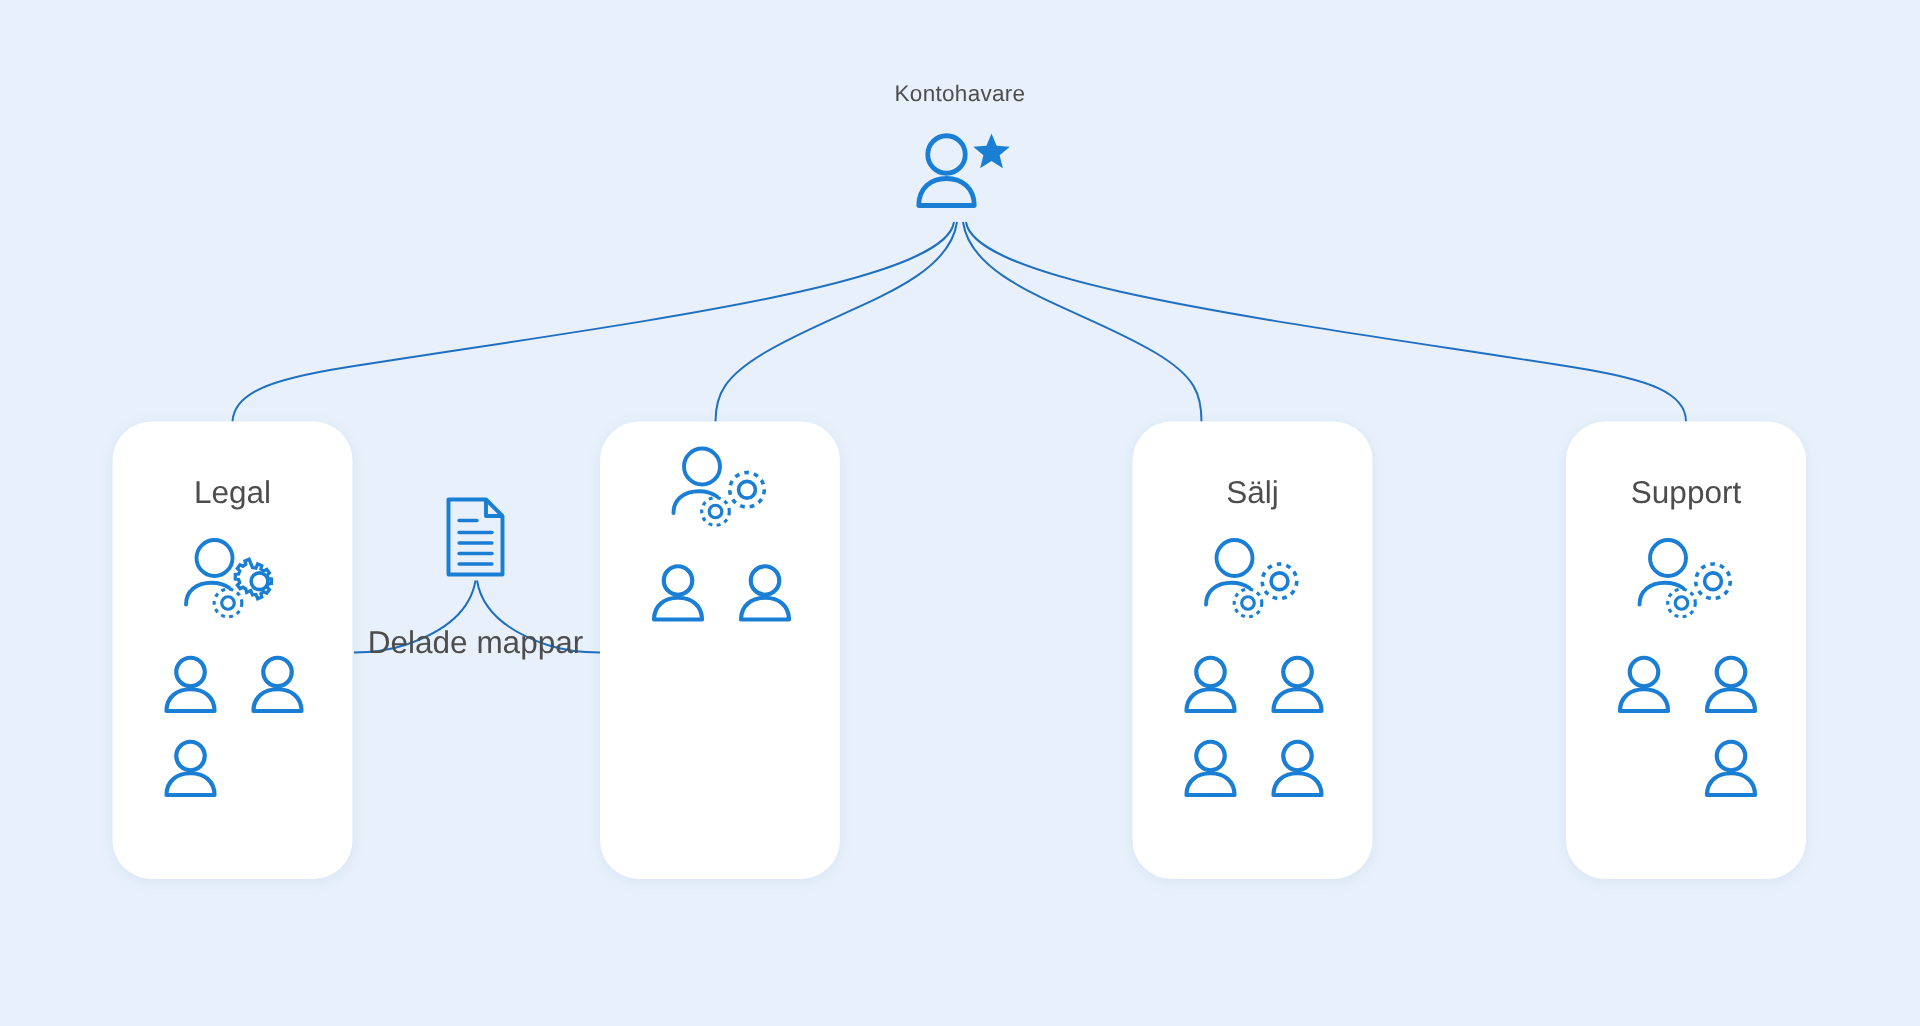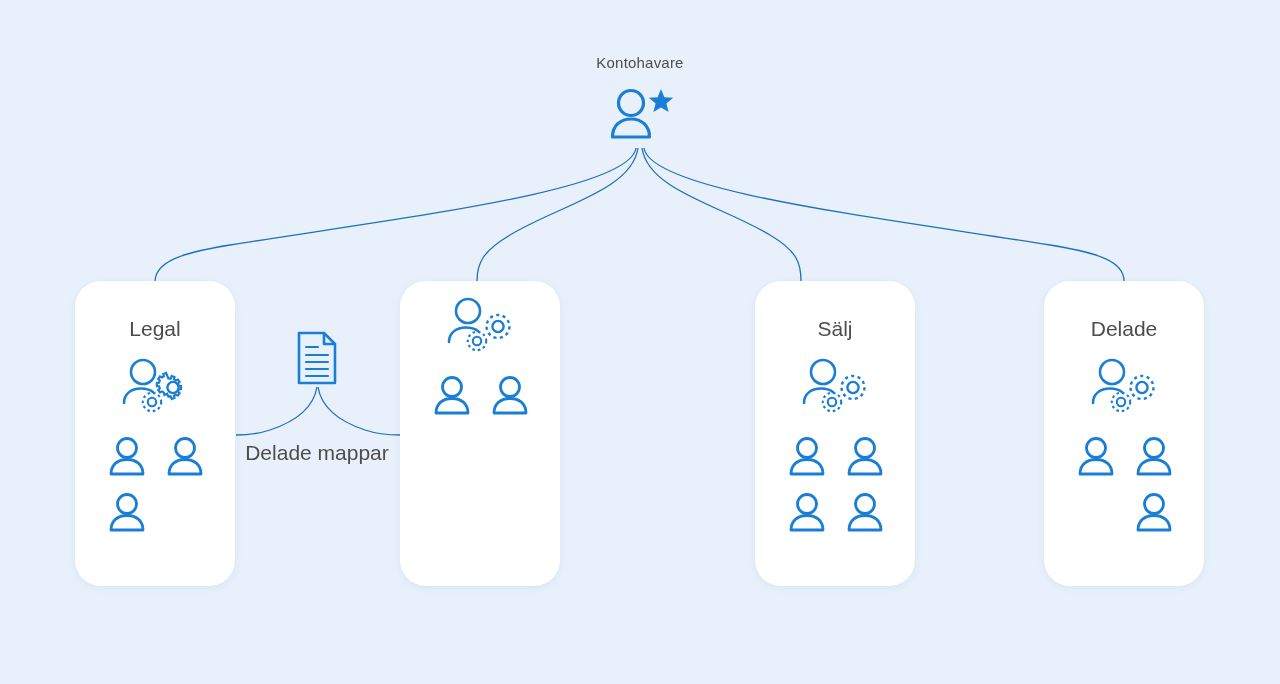--- a/index.html
+++ b/index.html
@@ -94,21 +94,21 @@
     left: 237px;
     top: 330px;
     width: 160px;
     text-align: center;
   }
   .shared-icon {
     display: flex;
     justify-content: center;
   }
   .shared-label {
-    margin-top: 52px;
+    margin-top: 28px;
     font-size: 21px;
     color: #4d4d4d;
     line-height: 29px;
     font-weight: 400;
   }
   svg { display: block; }
 </style>
 </head>
 <body style="background: rgb(232, 241, 251);">
 
@@ -247,21 +247,21 @@
       <div class="user-slot">
         <svg width="44" height="44" viewBox="0 0 44 44">
           <circle cx="22" cy="14" r="9.5" stroke="#1a7fd4" stroke-width="2.8" fill="none"></circle>
           <path d="M6,40 C6,30.5 13,25.5 22,25.5 C31,25.5 38,30.5 38,40 Z" stroke="#1a7fd4" stroke-width="2.8" fill="none" stroke-linejoin="round"></path>
         </svg>
       </div>
     </div>
   </div>
 
   <div class="card" style="left:1044px;">
-    <div class="card-title">Delade</div>
+    <div class="card-title">Support</div>
     <div class="admin-icon-wrap">
       <svg width="72" height="60" viewBox="0 0 72 60">
         <circle cx="24" cy="16" r="12" stroke="#1a7fd4" stroke-width="2.6" fill="none"></circle>
         <path d="M5,47 C5,38 12,32.5 22,32.5 C27,32.5 31,33.8 34,36" stroke="#1a7fd4" stroke-width="2.6" fill="none" stroke-linecap="round"></path>
         <g stroke="#1a7fd4" stroke-width="2.4" fill="none">
           <circle cx="54" cy="31.5" r="5.6"></circle>
           <circle cx="54" cy="31.5" r="11.5" stroke-dasharray="3.1 3.4"></circle>
         </g>
         <g stroke="#1a7fd4" stroke-width="2.1" fill="none">
           <circle cx="33" cy="46" r="4.2"></circle>

